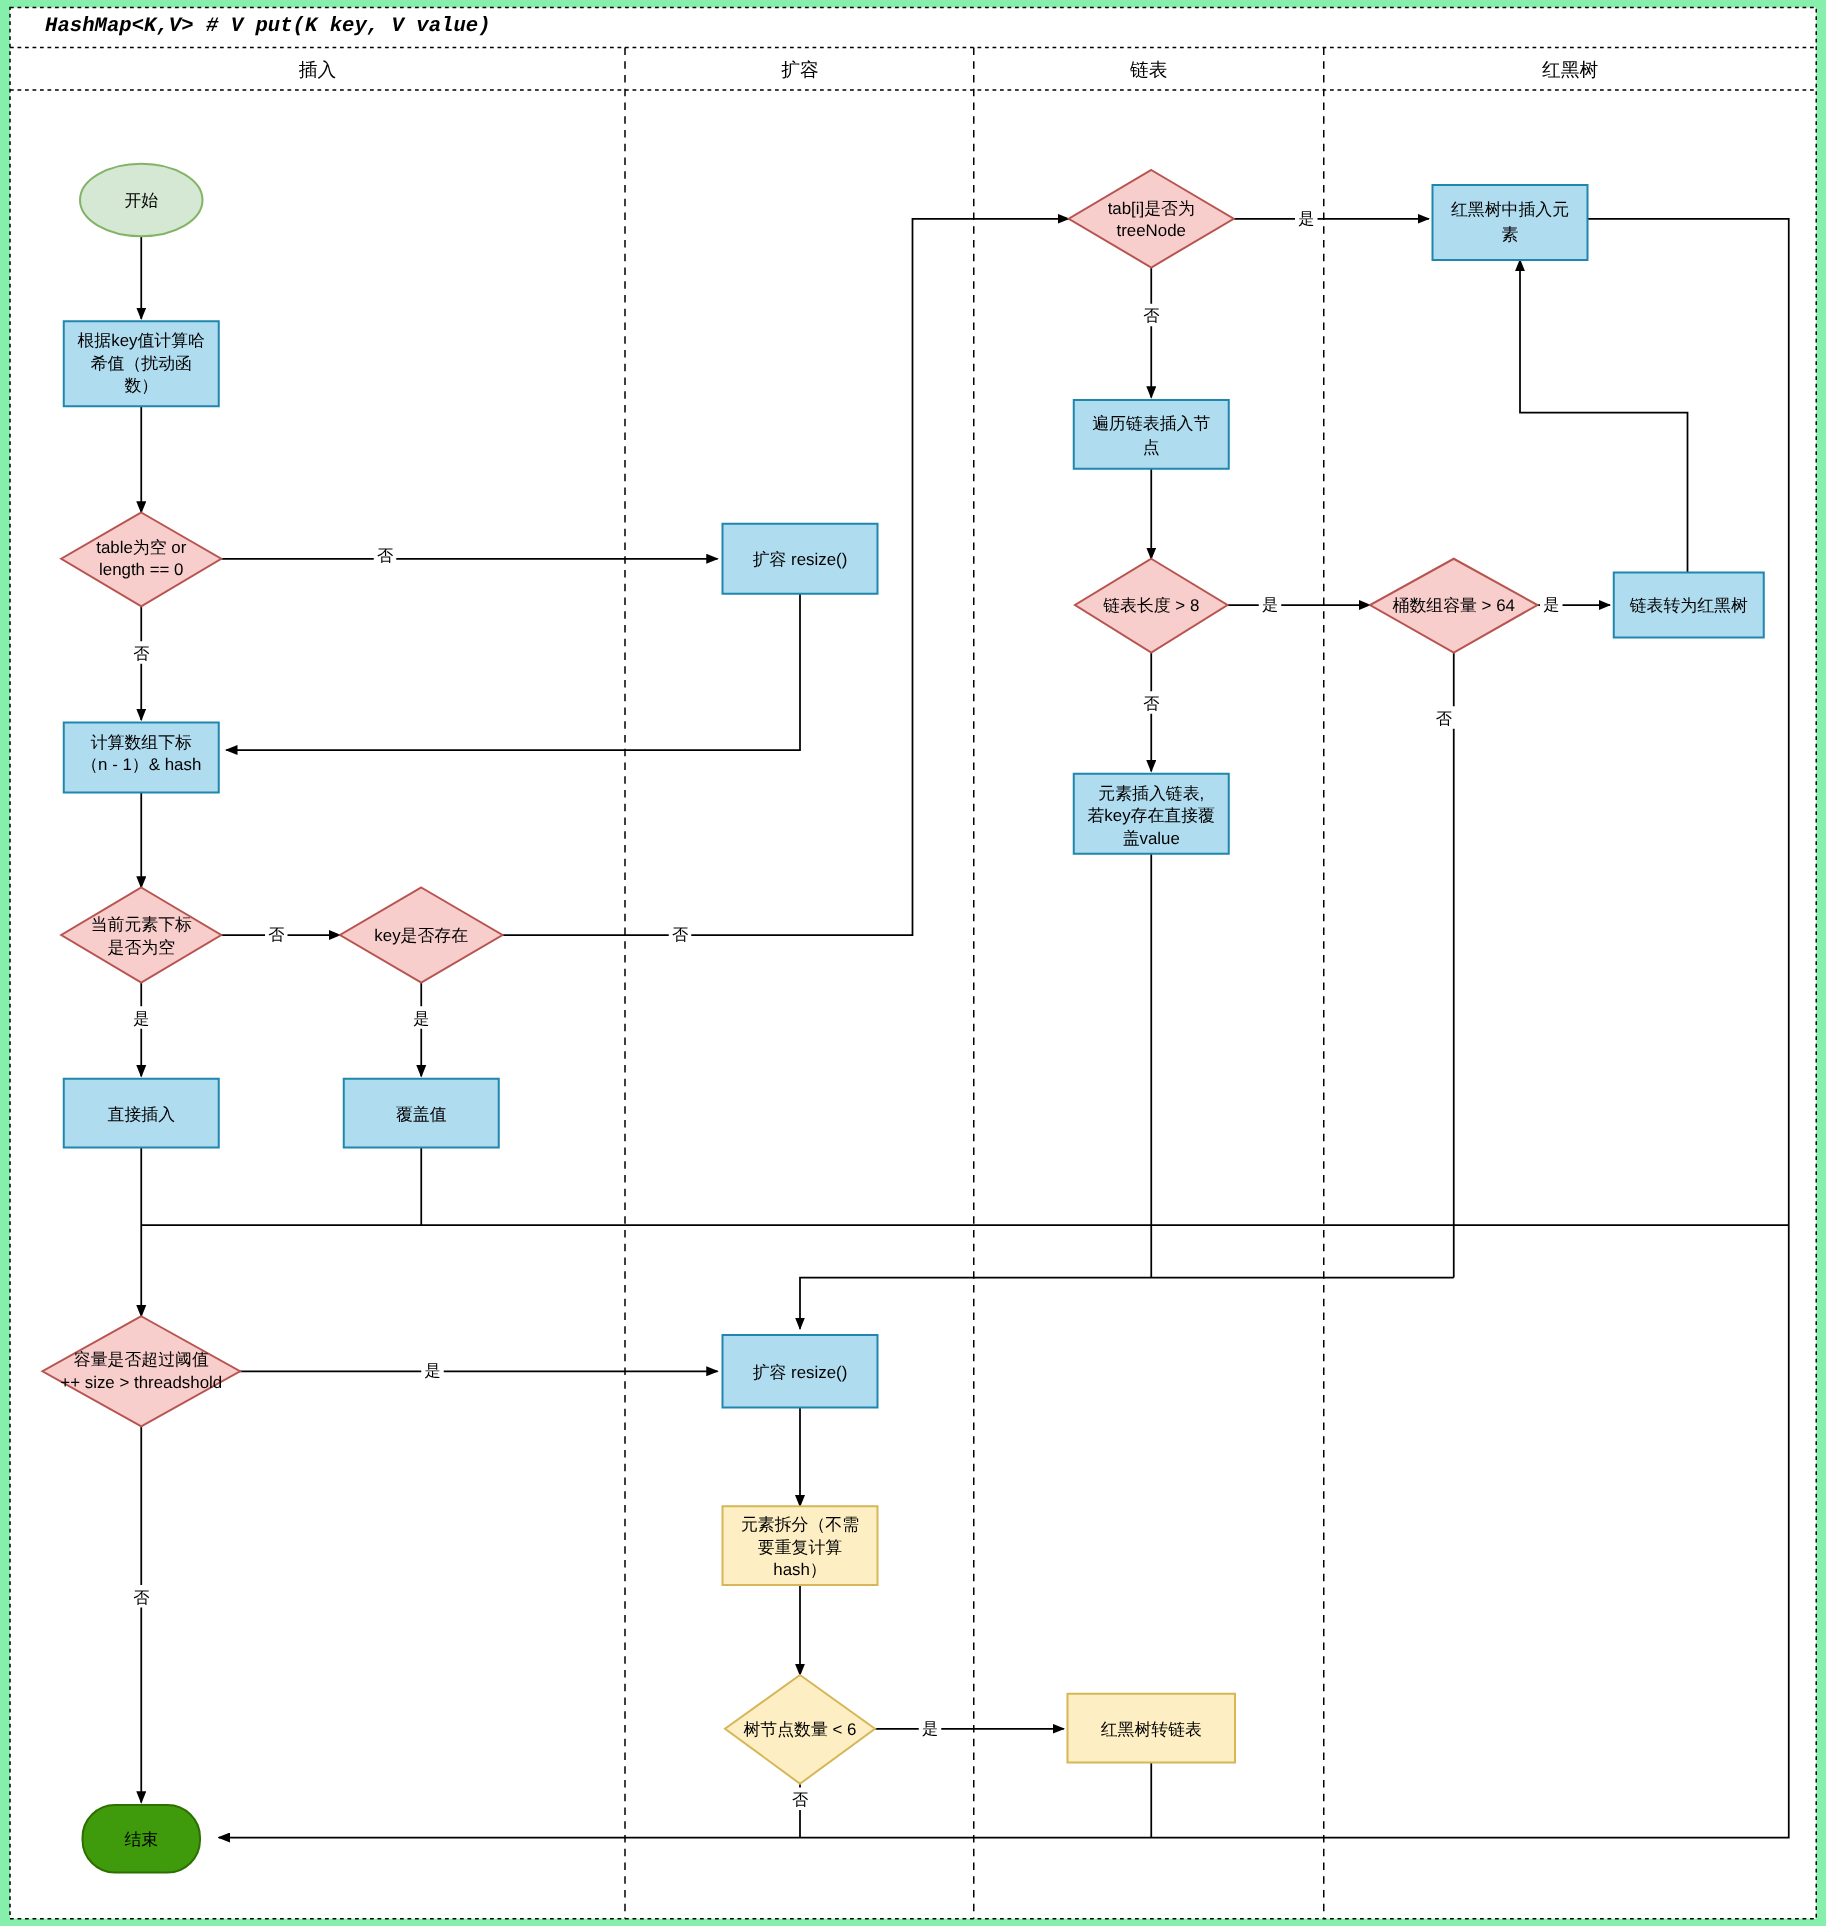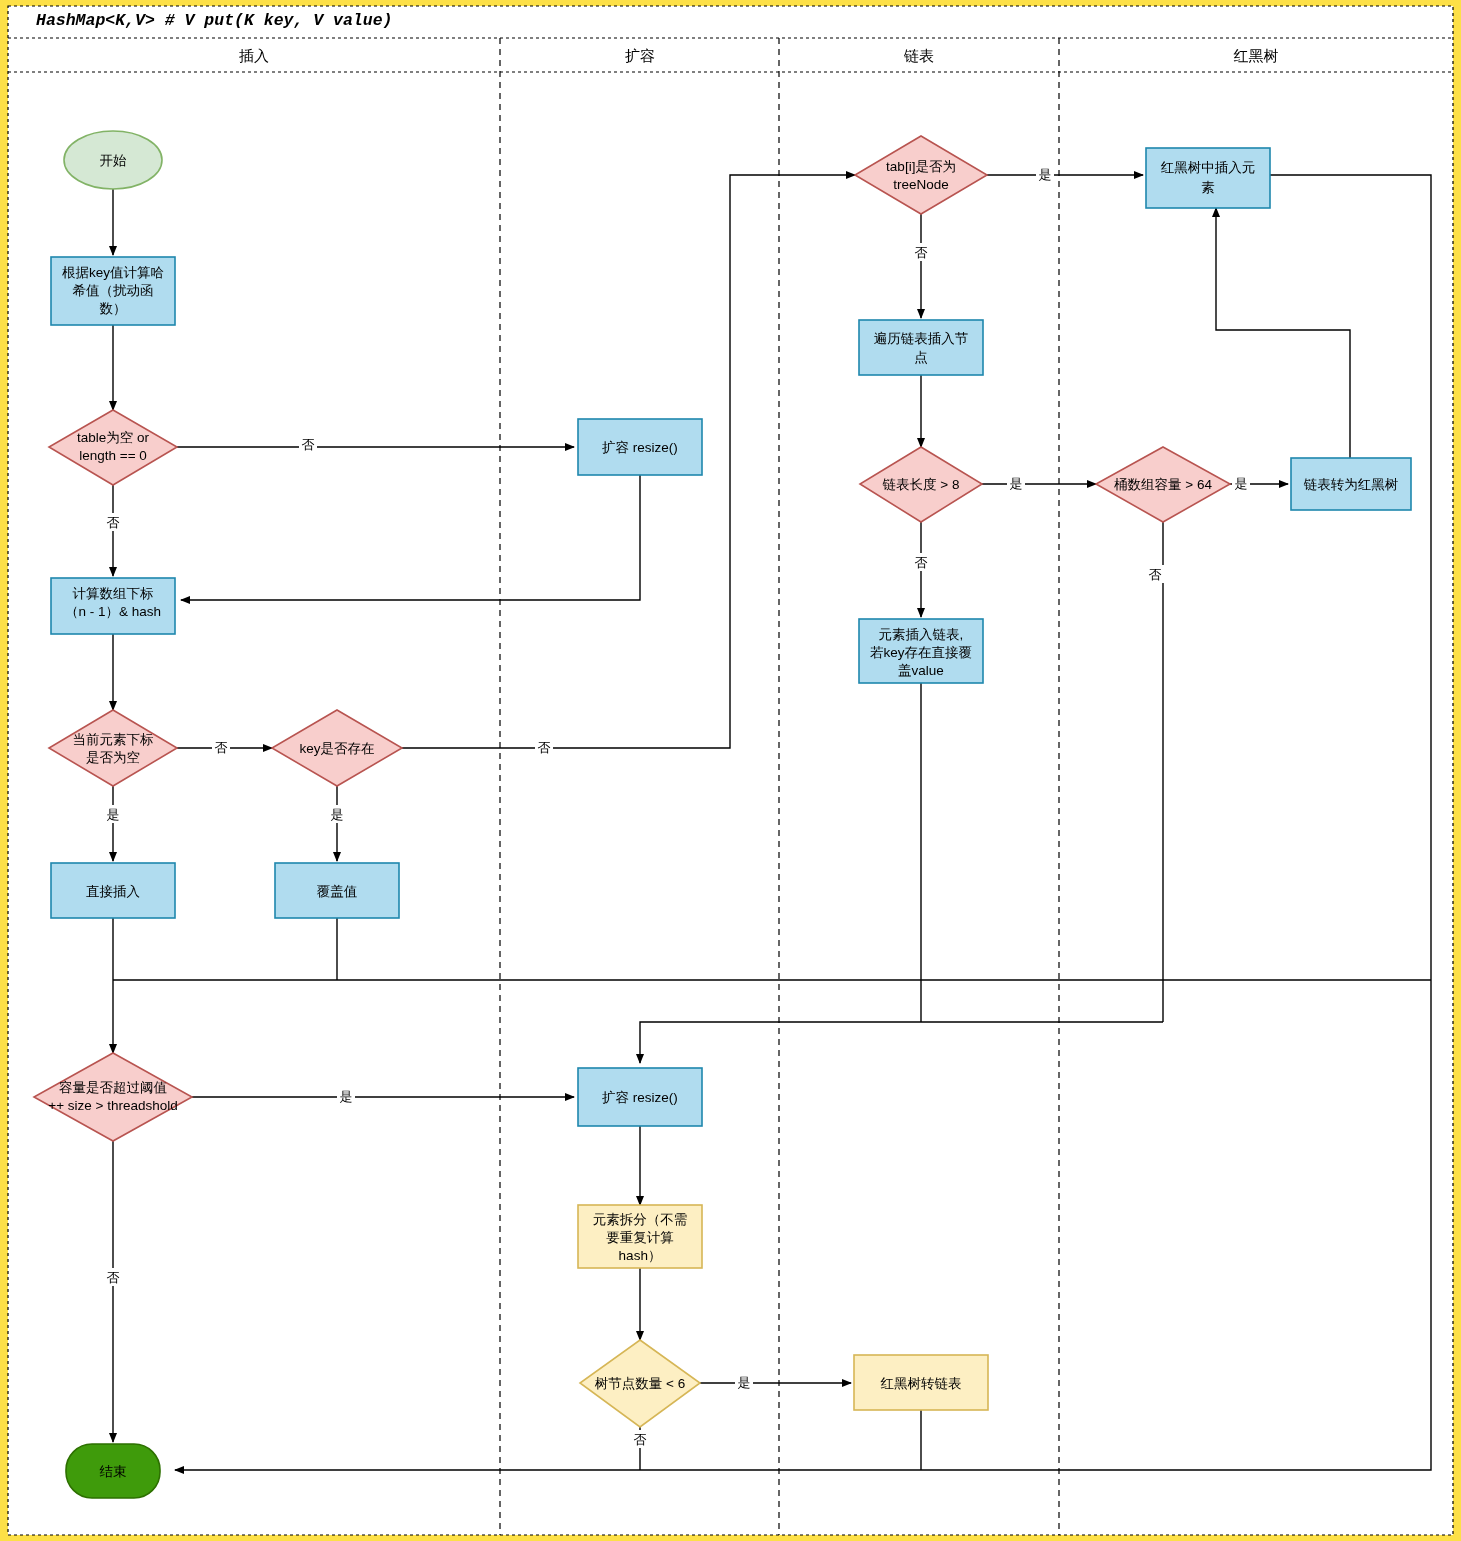--- a/index.html
+++ b/index.html
@@ -1,17 +1,17 @@
 <!DOCTYPE html>
 <html><head>
 <meta charset="utf-8">
 <style>
   html,body{margin:0;padding:0;background:#ffffff;}
   body{font-family:"Liberation Sans","DejaVu Sans",sans-serif;}
-  #root{position:relative;width:1461px;height:1541px;background:#fde047;overflow:hidden;}
+  #root{position:relative;width:1461px;height:1541px;background:#86efac;overflow:hidden;}
   svg{display:block;}
   .lbl{font-family:"Liberation Sans","DejaVu Sans",sans-serif;font-size:13.5px;fill:#000;}
   .edge-lbl{font-family:"Liberation Sans","DejaVu Sans",sans-serif;font-size:13px;fill:#000;}
   .hdr{font-family:"Liberation Sans","DejaVu Sans",sans-serif;font-size:15px;fill:#000;font-weight:normal;}
   .title{font-family:"Liberation Mono","DejaVu Sans Mono",monospace;font-size:16.5px;fill:#000;font-weight:bold;font-style:italic;}
 </style>
 </head>
 <body>
 
 <div id="root">

